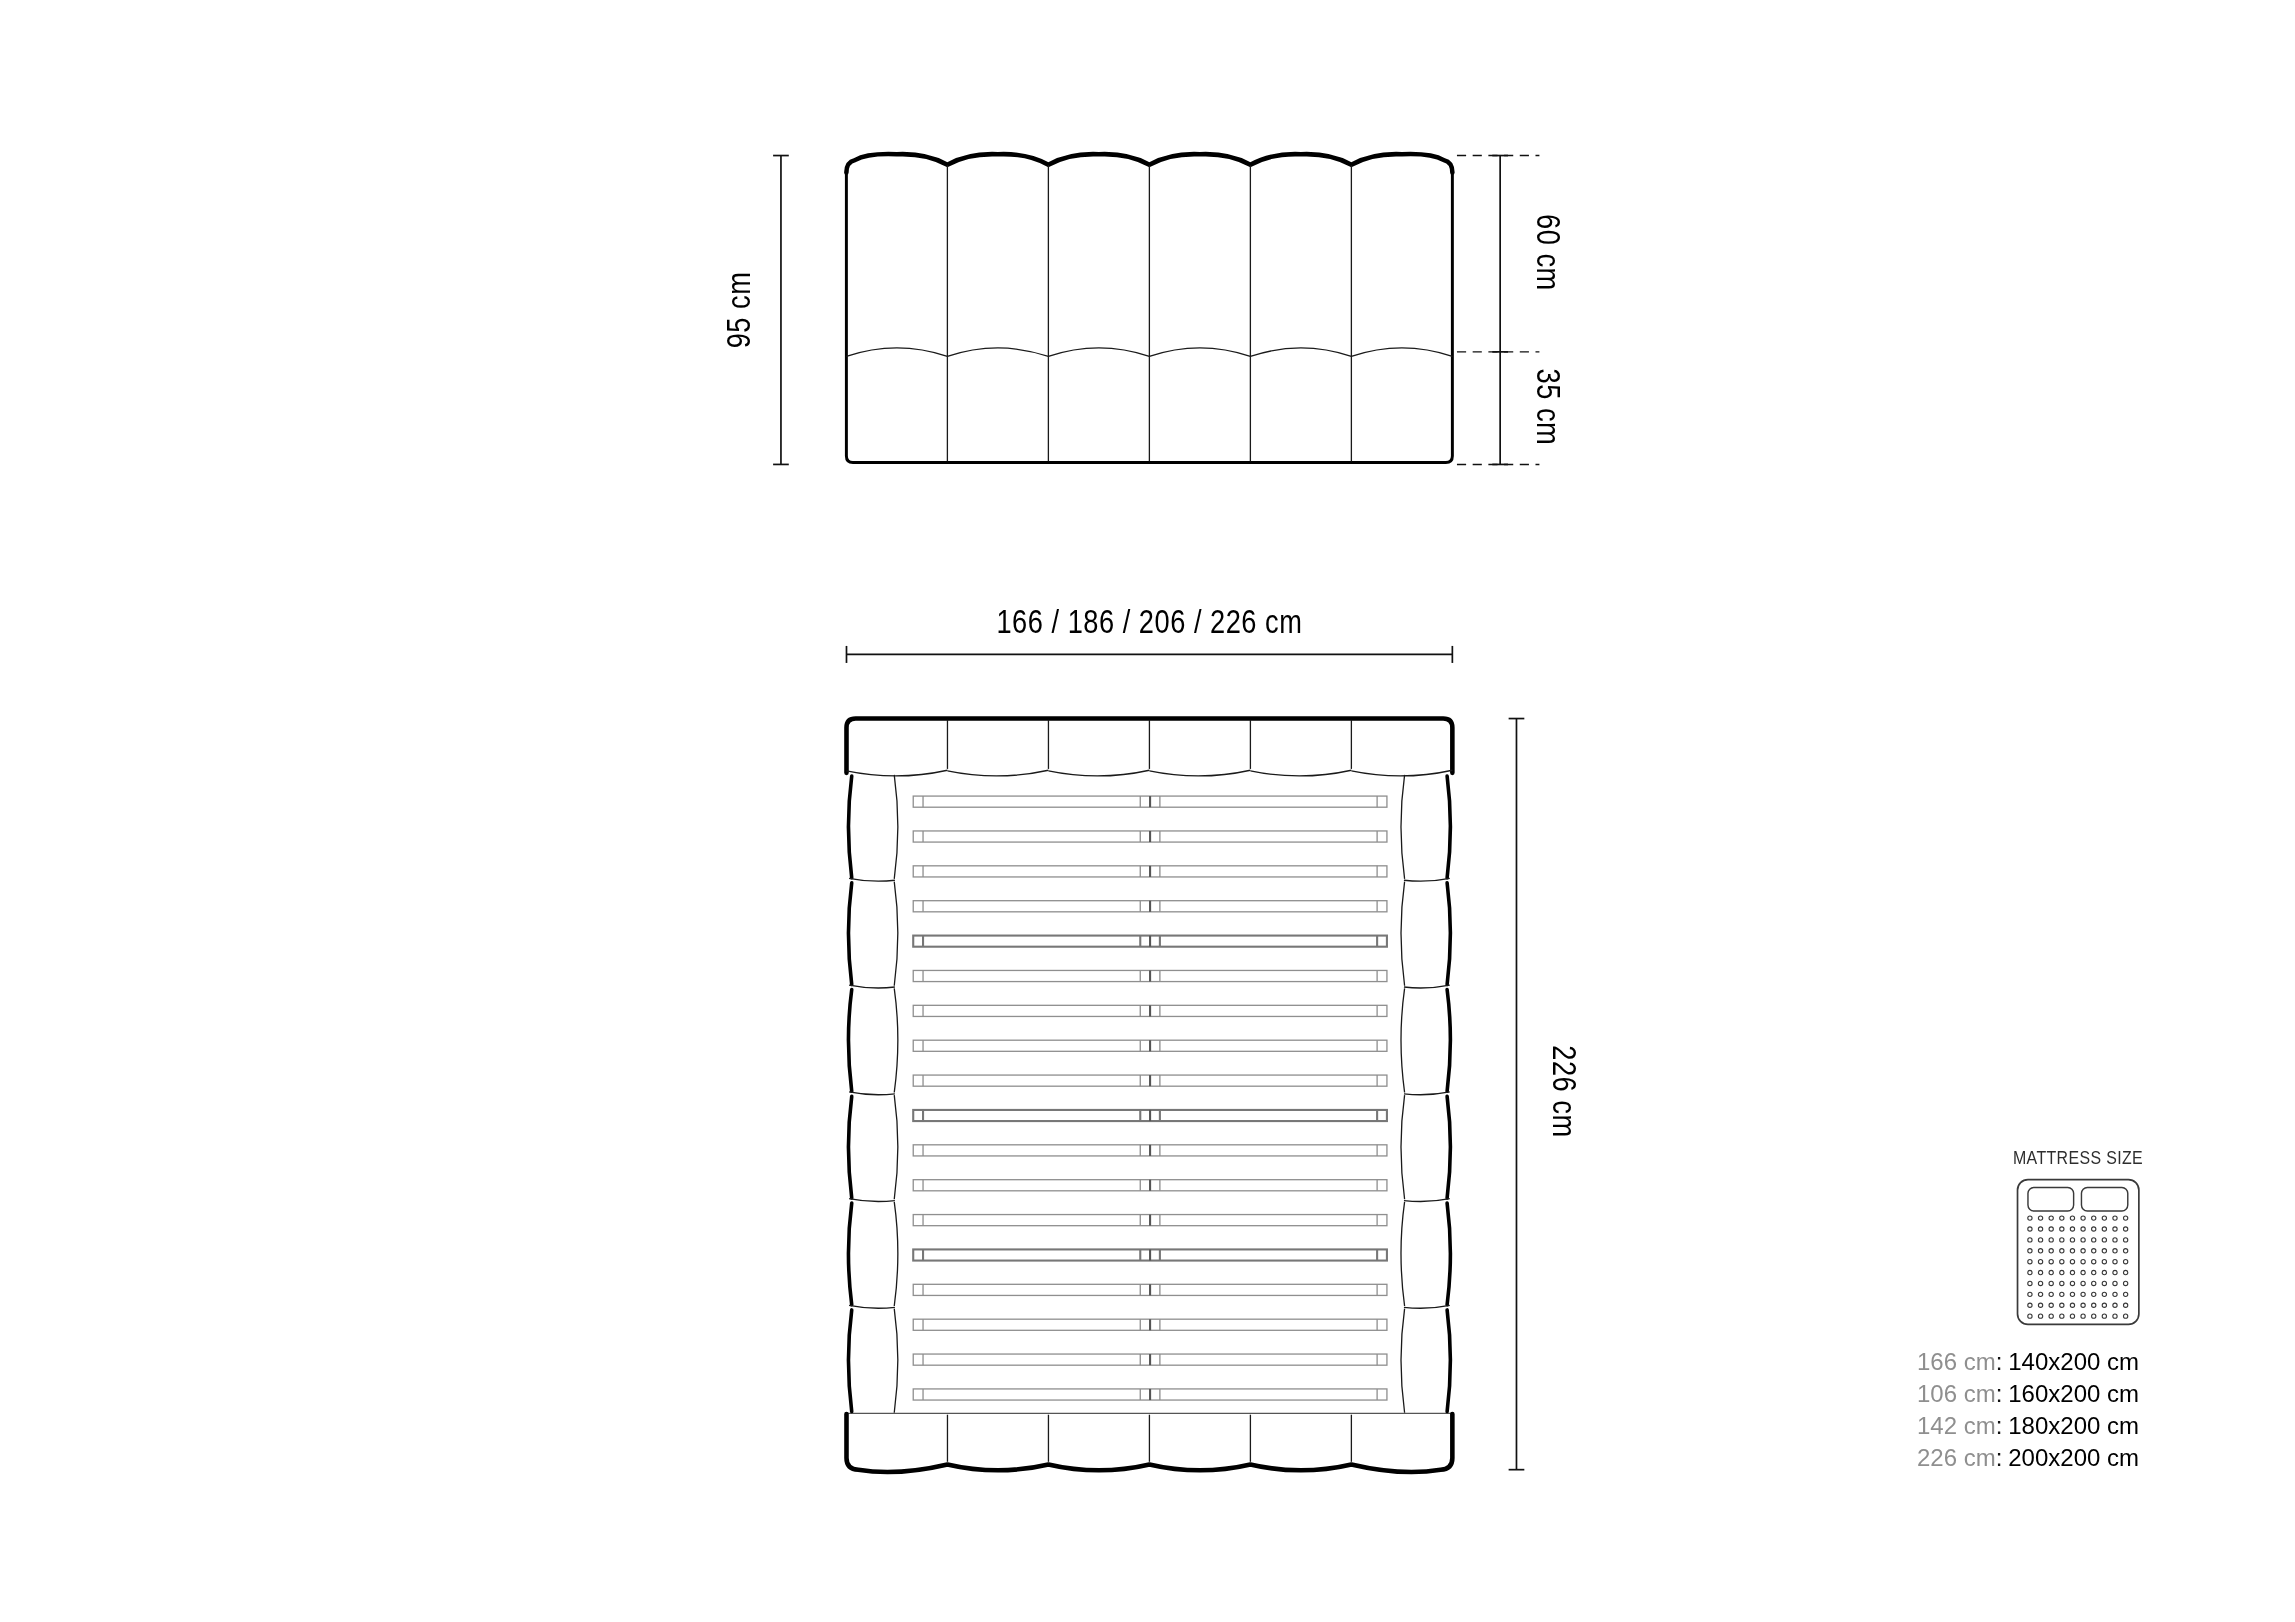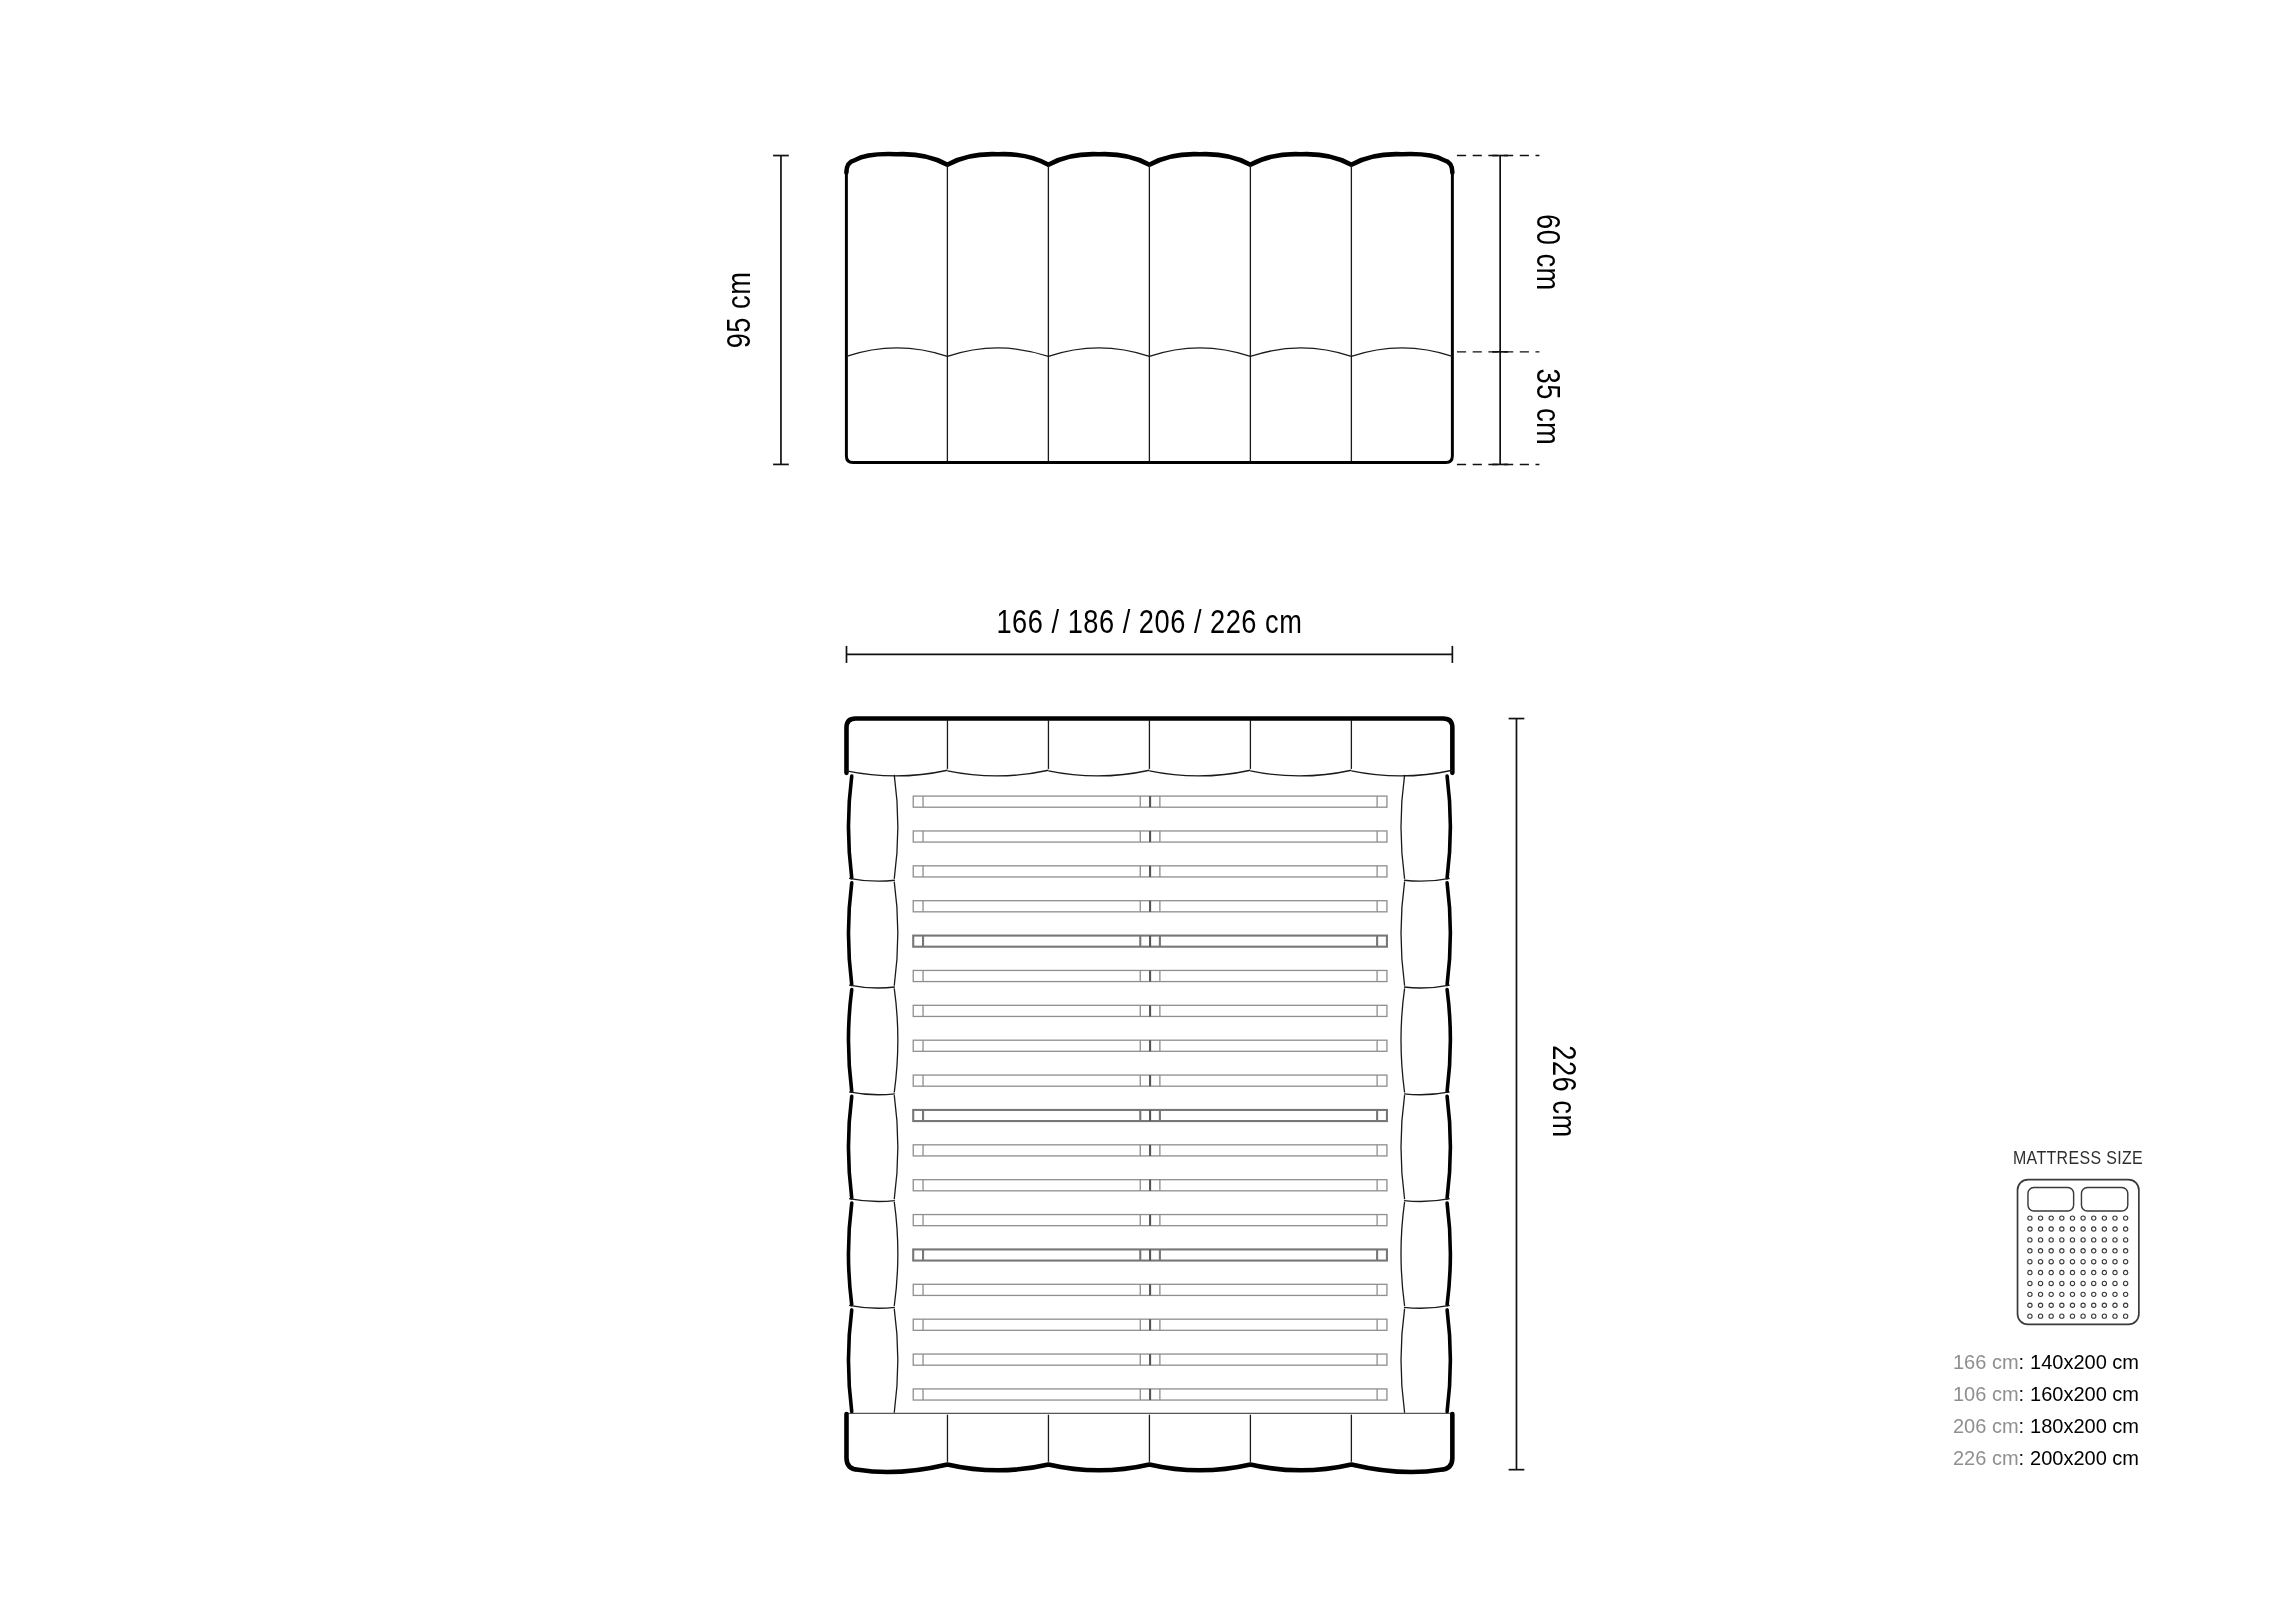--- a/index.html
+++ b/index.html
@@ -21,21 +21,21 @@
   .slat-thick{fill:none;stroke:#777;stroke-width:3.2;}
   .slat-center{fill:none;stroke:#555;stroke-width:3.2;}
   .foot-top{fill:none;stroke:#555;stroke-width:2.2;}
   .legend-title{
     position:absolute;left:1989px;top:1148px;width:178px;text-align:center;
     font-size:17.7px;letter-spacing:0.4px;color:#2e2e2e;
     transform:scaleX(0.9);transform-origin:center;white-space:nowrap;
   }
   .legend-rows{
     position:absolute;left:1871px;top:1346px;width:268px;
-    font-size:20px;line-height:32px;text-align:right;white-space:nowrap;
+    font-size:24px;line-height:32px;text-align:right;white-space:nowrap;
   }
   .legend-row .size{color:#8f8f8f;}
   .legend-row .sep{color:#111;}
   .legend-row .val{color:#000;margin-left:5.9px;}
 </style>
 </head>
 <body>
 
 <svg id="svg-front" style="left:707px;top:124px;" width="890" height="406" viewBox="1080 190 1360 620">
   <g id="front-shape">
@@ -363,16 +363,16 @@
       <circle cx="3199.8" cy="2012.3" r="3.3" fill="none" stroke="#3a3a3a" stroke-width="1.7"></circle>
       <circle cx="3216.1" cy="2012.3" r="3.3" fill="none" stroke="#3a3a3a" stroke-width="1.7"></circle>
       <circle cx="3232.4" cy="2012.3" r="3.3" fill="none" stroke="#3a3a3a" stroke-width="1.7"></circle>
       <circle cx="3248.7" cy="2012.3" r="3.3" fill="none" stroke="#3a3a3a" stroke-width="1.7"></circle>
     </g>
 </svg>
 
 <div class="legend-rows">
   <div class="legend-row"><span class="size">166 cm</span><span class="sep">:</span><span class="val">140x200 cm</span></div>
   <div class="legend-row"><span class="size">106 cm</span><span class="sep">:</span><span class="val">160x200 cm</span></div>
-  <div class="legend-row"><span class="size">206 cm</span><span class="sep">:</span><span class="val">180x200 cm</span></div>
+  <div class="legend-row"><span class="size">142 cm</span><span class="sep">:</span><span class="val">180x200 cm</span></div>
   <div class="legend-row"><span class="size">226 cm</span><span class="sep">:</span><span class="val">200x200 cm</span></div>
 </div>
 
 
 </body></html>

